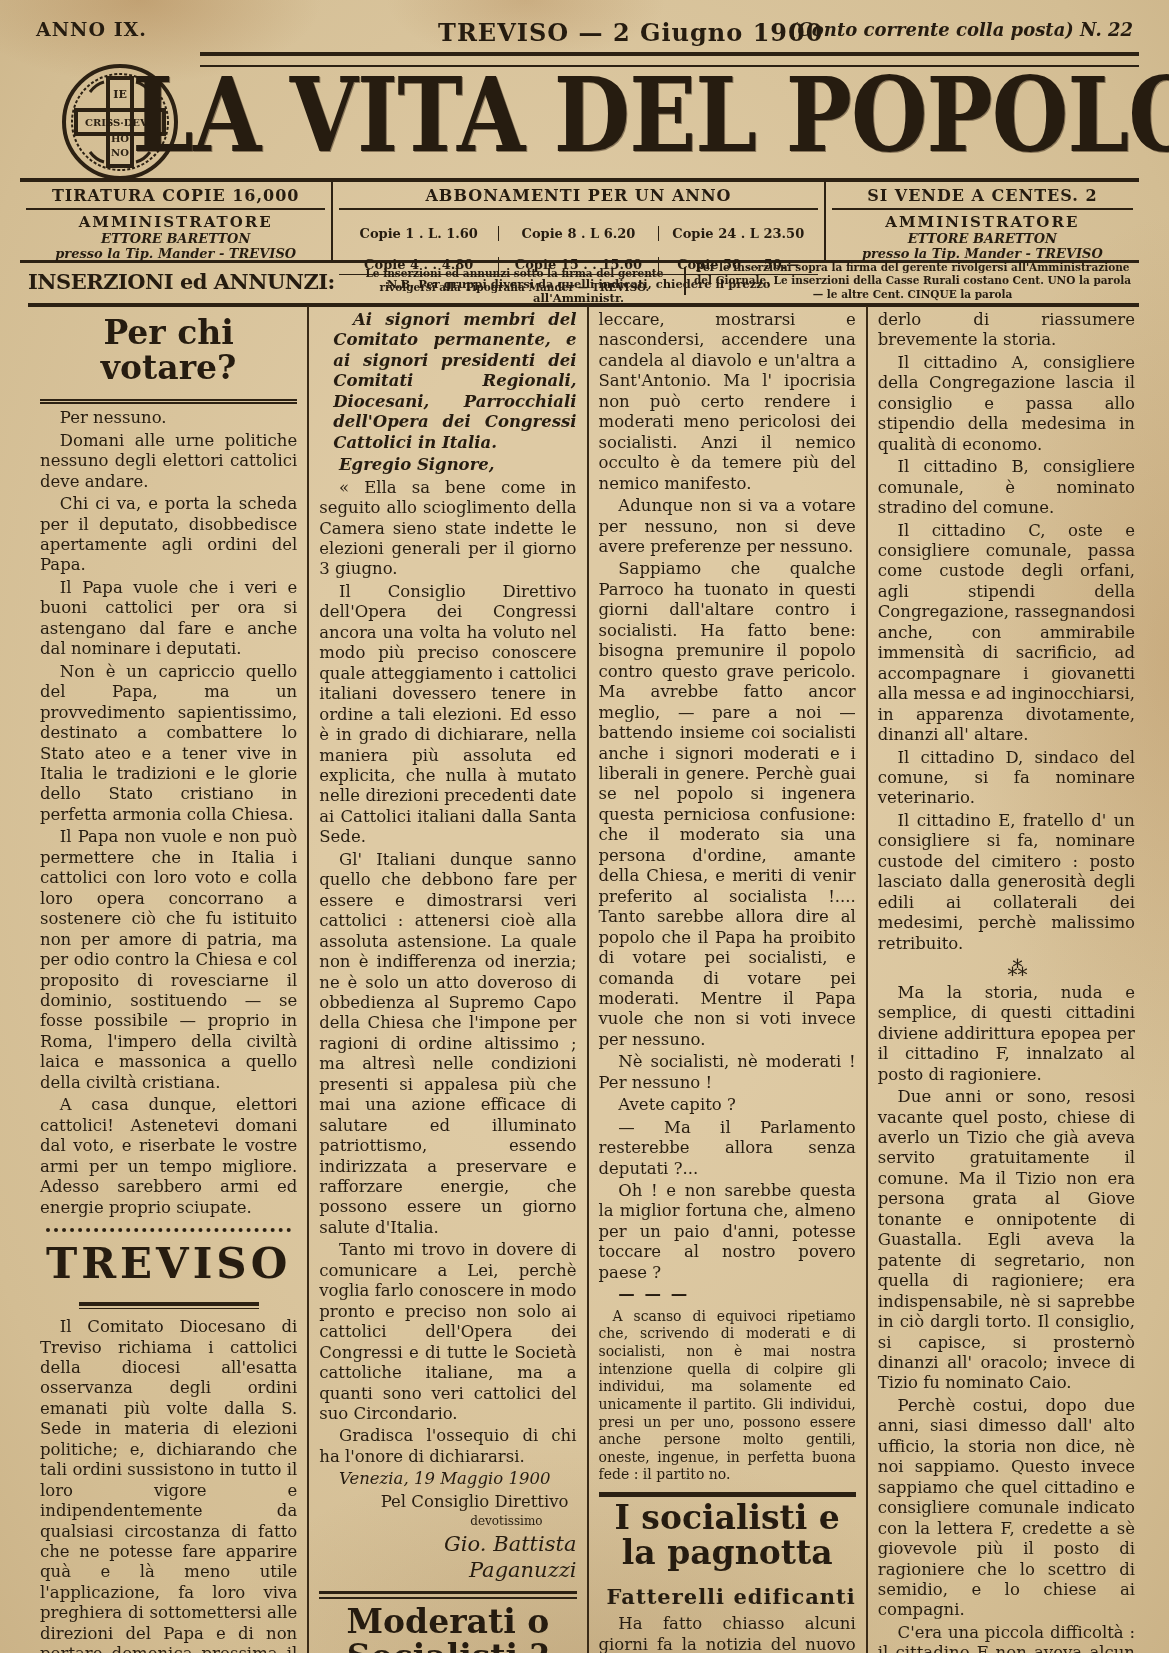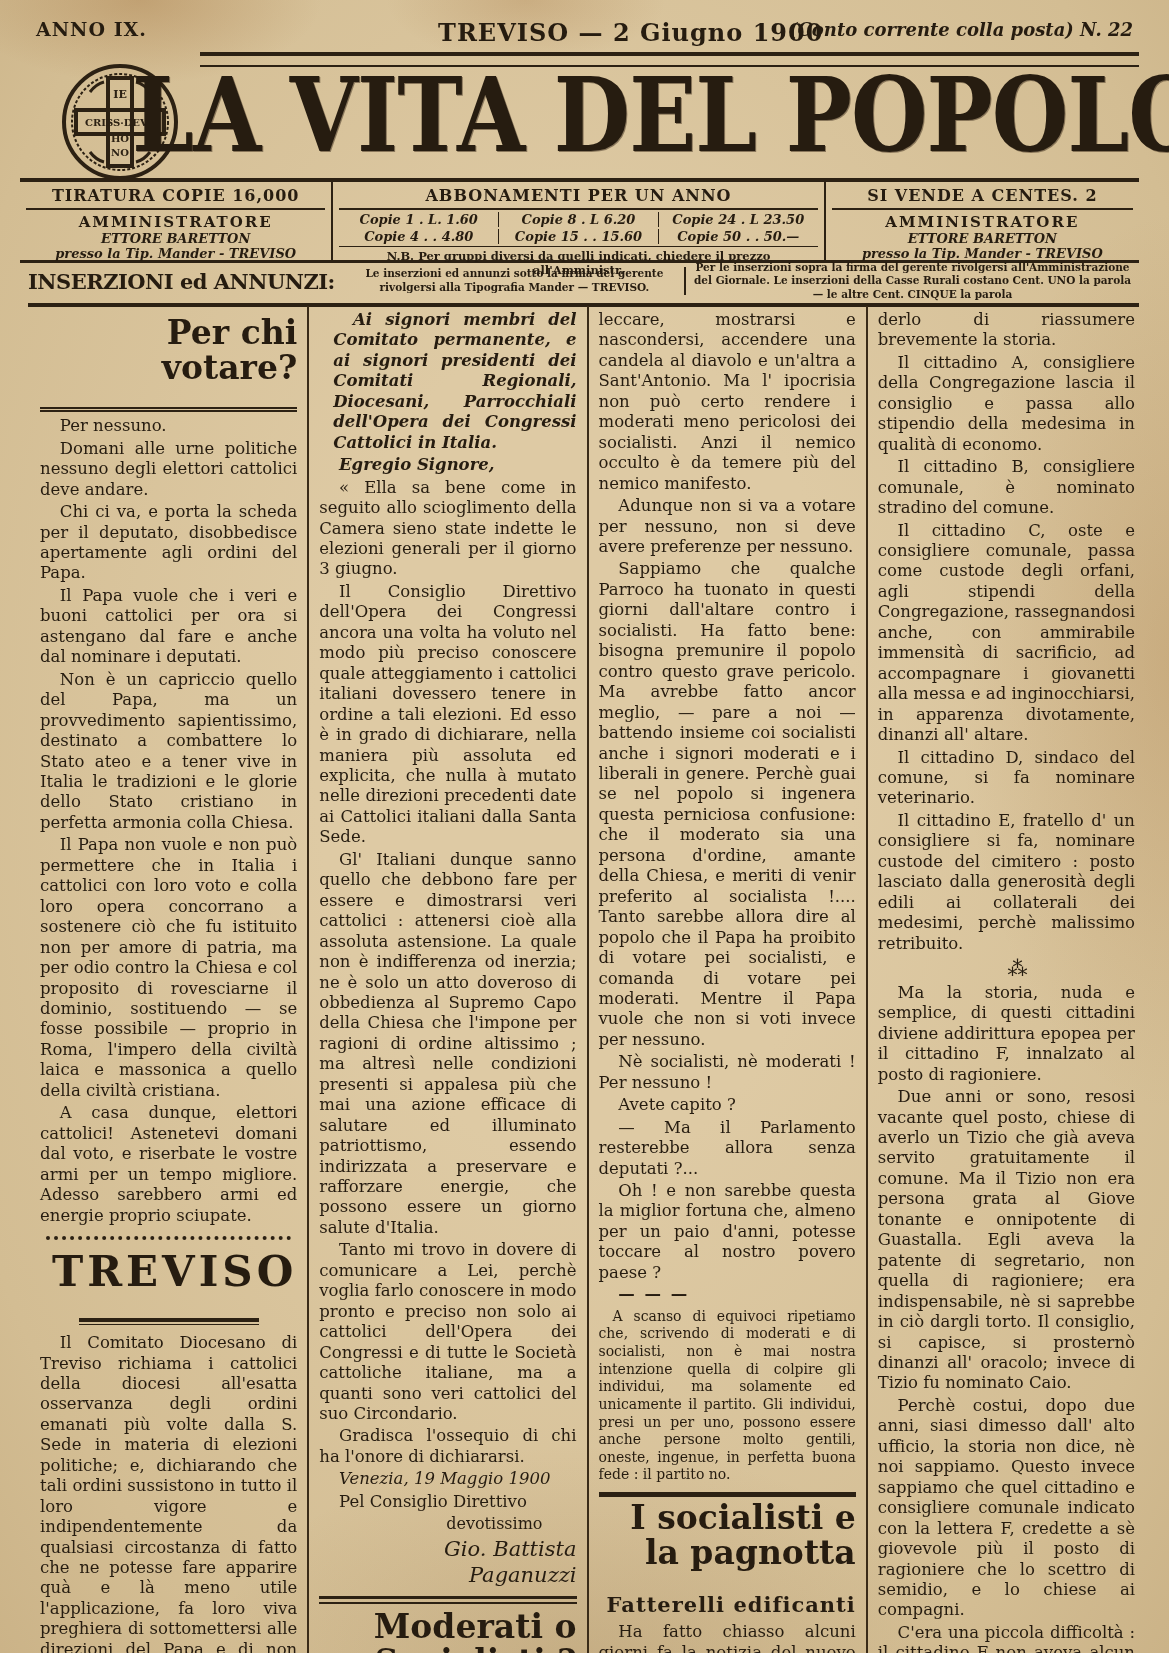--- a/index.html
+++ b/index.html
@@ -47,21 +47,21 @@
   }
   .infoband .cell{padding:2px 6px;box-sizing:border-box;}
   .infoband .c1{width:28%;border-right:2px solid #2c2113;text-align:center;}
   .infoband .c2{width:44%;border-right:2px solid #2c2113;text-align:center;}
   .infoband .c3{width:28%;text-align:center;}
   .band-top{font-weight:bold;font-size:16px;letter-spacing:1px;
     border-bottom:2px solid #2c2113;padding:2px 0 3px;}
   .amm-label{font-weight:bold;font-size:15px;letter-spacing:2px;margin-top:3px;}
   .amm-name{font-style:italic;font-weight:bold;font-size:13px;}
   .amm-addr{font-style:italic;font-weight:bold;font-size:13px;}
-  .prices{display:flex;justify-content:flex-end;font-weight:bold;margin-top:2px;font-style:italic;}
+  .prices{display:flex;justify-content:space-between;font-weight:bold;margin-top:16px;}
   .prices span{flex:1;}
   .prices span + span{border-left:1px solid #2c2113;}
   .nb{font-weight:bold;font-size:11.5px;border-top:1px solid #2c2113;margin-top:2px;padding-top:2px;}
   
   .inserz{
     position:absolute;left:28px;right:30px;top:259px;height:44px;
     border-bottom:4px solid #2c2113;
     display:flex;align-items:center;
   }
   .inserz .label{font-weight:bold;font-size:21px;white-space:nowrap;padding-right:10px;letter-spacing:-.5px;}
@@ -74,33 +74,33 @@
     display:flex;overflow:hidden;
   }
   .col{
     flex:1;padding:4px 10px 0 10px;box-sizing:border-box;
     font-size:16.5px;line-height:1.24;text-align:justify;overflow:hidden;
   }
   .col + .col{border-left:2px solid #3a2b18;}
   .col p{margin:0 0 2px 0;text-indent:1.2em;}
   .col p.cont{text-indent:0;}
   h2.headline{
-    font-size:33px;font-weight:bold;text-align:right;margin:6px 0 4px;
+    font-size:33px;font-weight:bold;text-align:center;margin:6px 0 4px;
     line-height:1.05;text-indent:0;
-    border-bottom:5px double #2c2113;padding-bottom:22px;
+    border-bottom:5px double #2c2113;padding-bottom:14px;
   }
   h2.treviso{font-size:42px;letter-spacing:4px;margin:10px 0 2px;border-bottom:none;}
   .head-rule{width:70%;margin:0 auto 8px;border-top:4px solid #2c2113;border-bottom:1px solid #2c2113;height:2px;}
   .deco-div{border-top:4px dotted #2c2113;margin:10px 6px 2px;}
   .dbl-rule{border-top:3px solid #2c2113;border-bottom:2px solid #2c2113;height:3px;margin:8px 0 4px;}
   .thick-rule{height:5px;background:#2c2113;margin:8px 0 4px;}
   .dash-div{letter-spacing:2px;font-weight:bold;text-indent:0;margin:4px 0;}
   .sig-date{font-style:italic;text-indent:2em;}
-  .sig-right{text-indent:0;padding-right:8px;}
-  .sig-small{font-size:16px;text-align:right;padding-right:34px;text-indent:0;}
+  .sig-right{text-align:right;text-indent:0;padding-right:8px;}
+  .sig-small{font-size:12px;text-align:right;padding-right:34px;text-indent:0;}
   .sig-name{font-style:italic;font-size:21px;text-align:right;text-indent:0;}
   .letterhead{font-style:italic;font-weight:bold;padding-left:14px;text-indent:-6px;margin-bottom:6px;}
   .greeting{font-style:italic;font-weight:bold;text-indent:2.2em;margin-bottom:2px;}
   .smallnote{font-size:14px;line-height:1.26;}
   .smallnote p{text-indent:1em;}
   h3.subhead{font-size:21px;font-weight:bold;text-align:right;margin:0 0 4px;letter-spacing:1px;}
   h2.pagnotta{font-size:33px;margin:2px 0 0;border-bottom:none;}
   .asterism{text-align:center;font-size:20px;letter-spacing:2px;margin:2px 0;text-indent:0;}
   
   .seal svg{width:100%;height:100%;}

